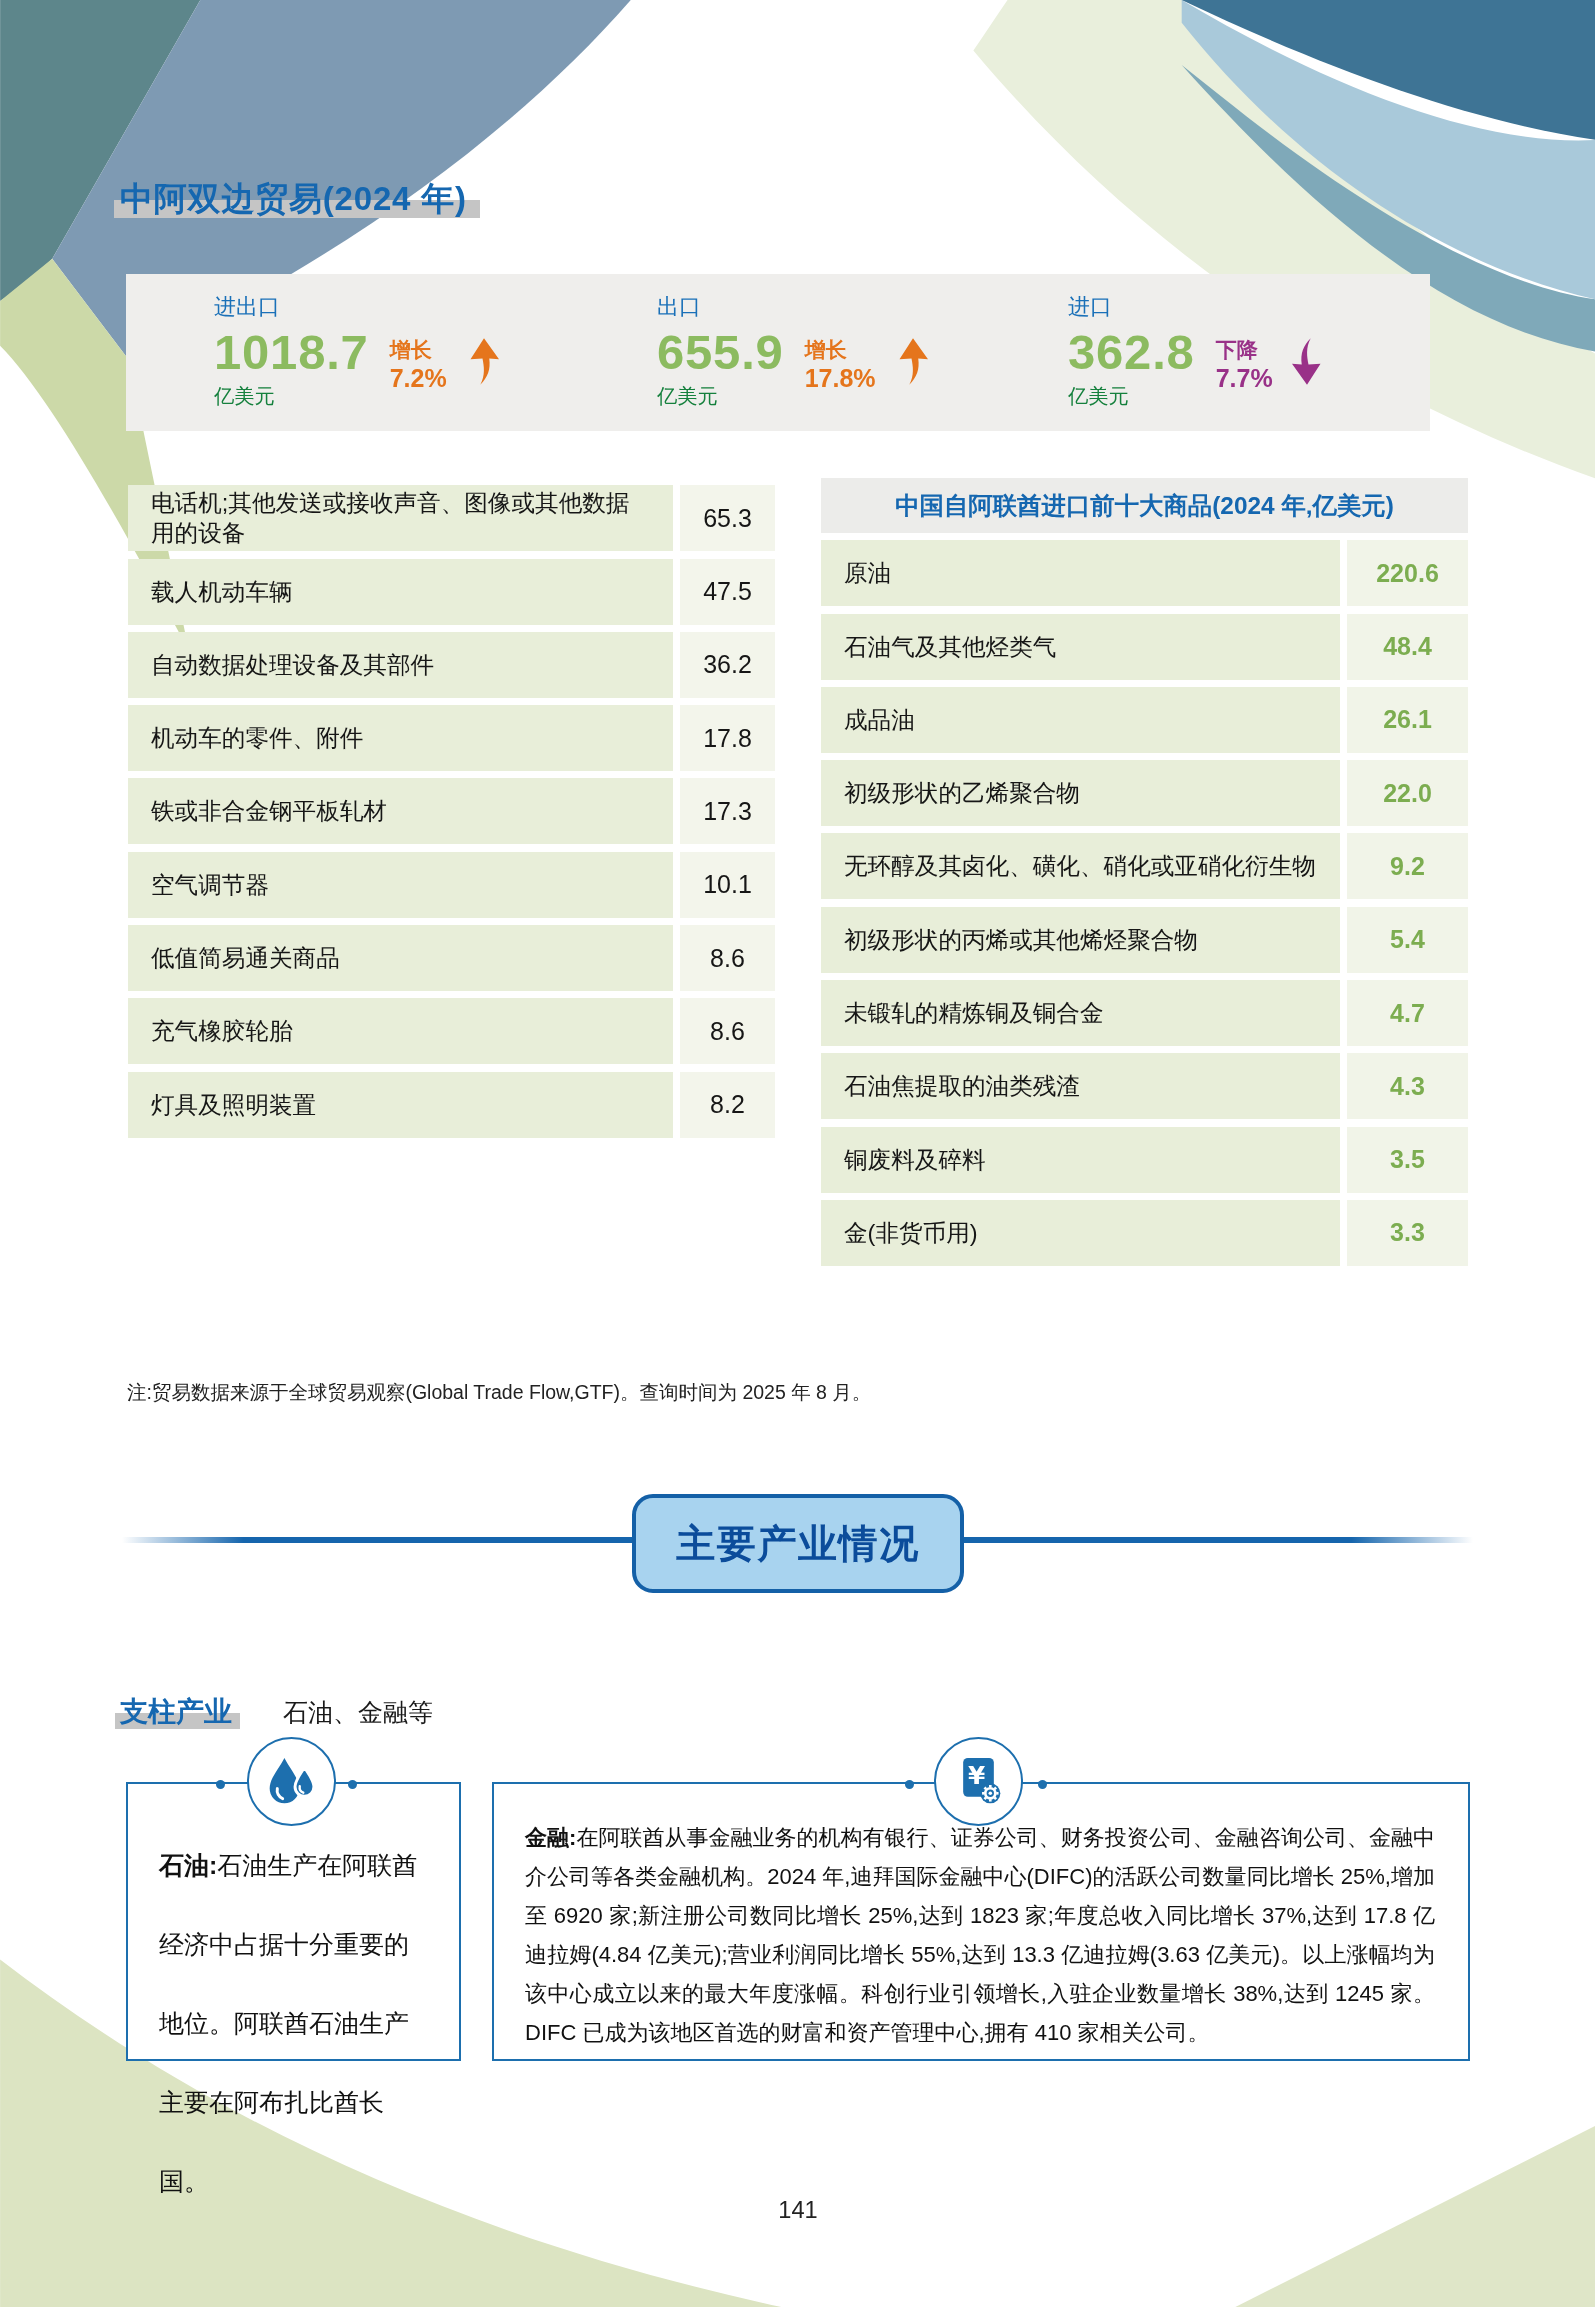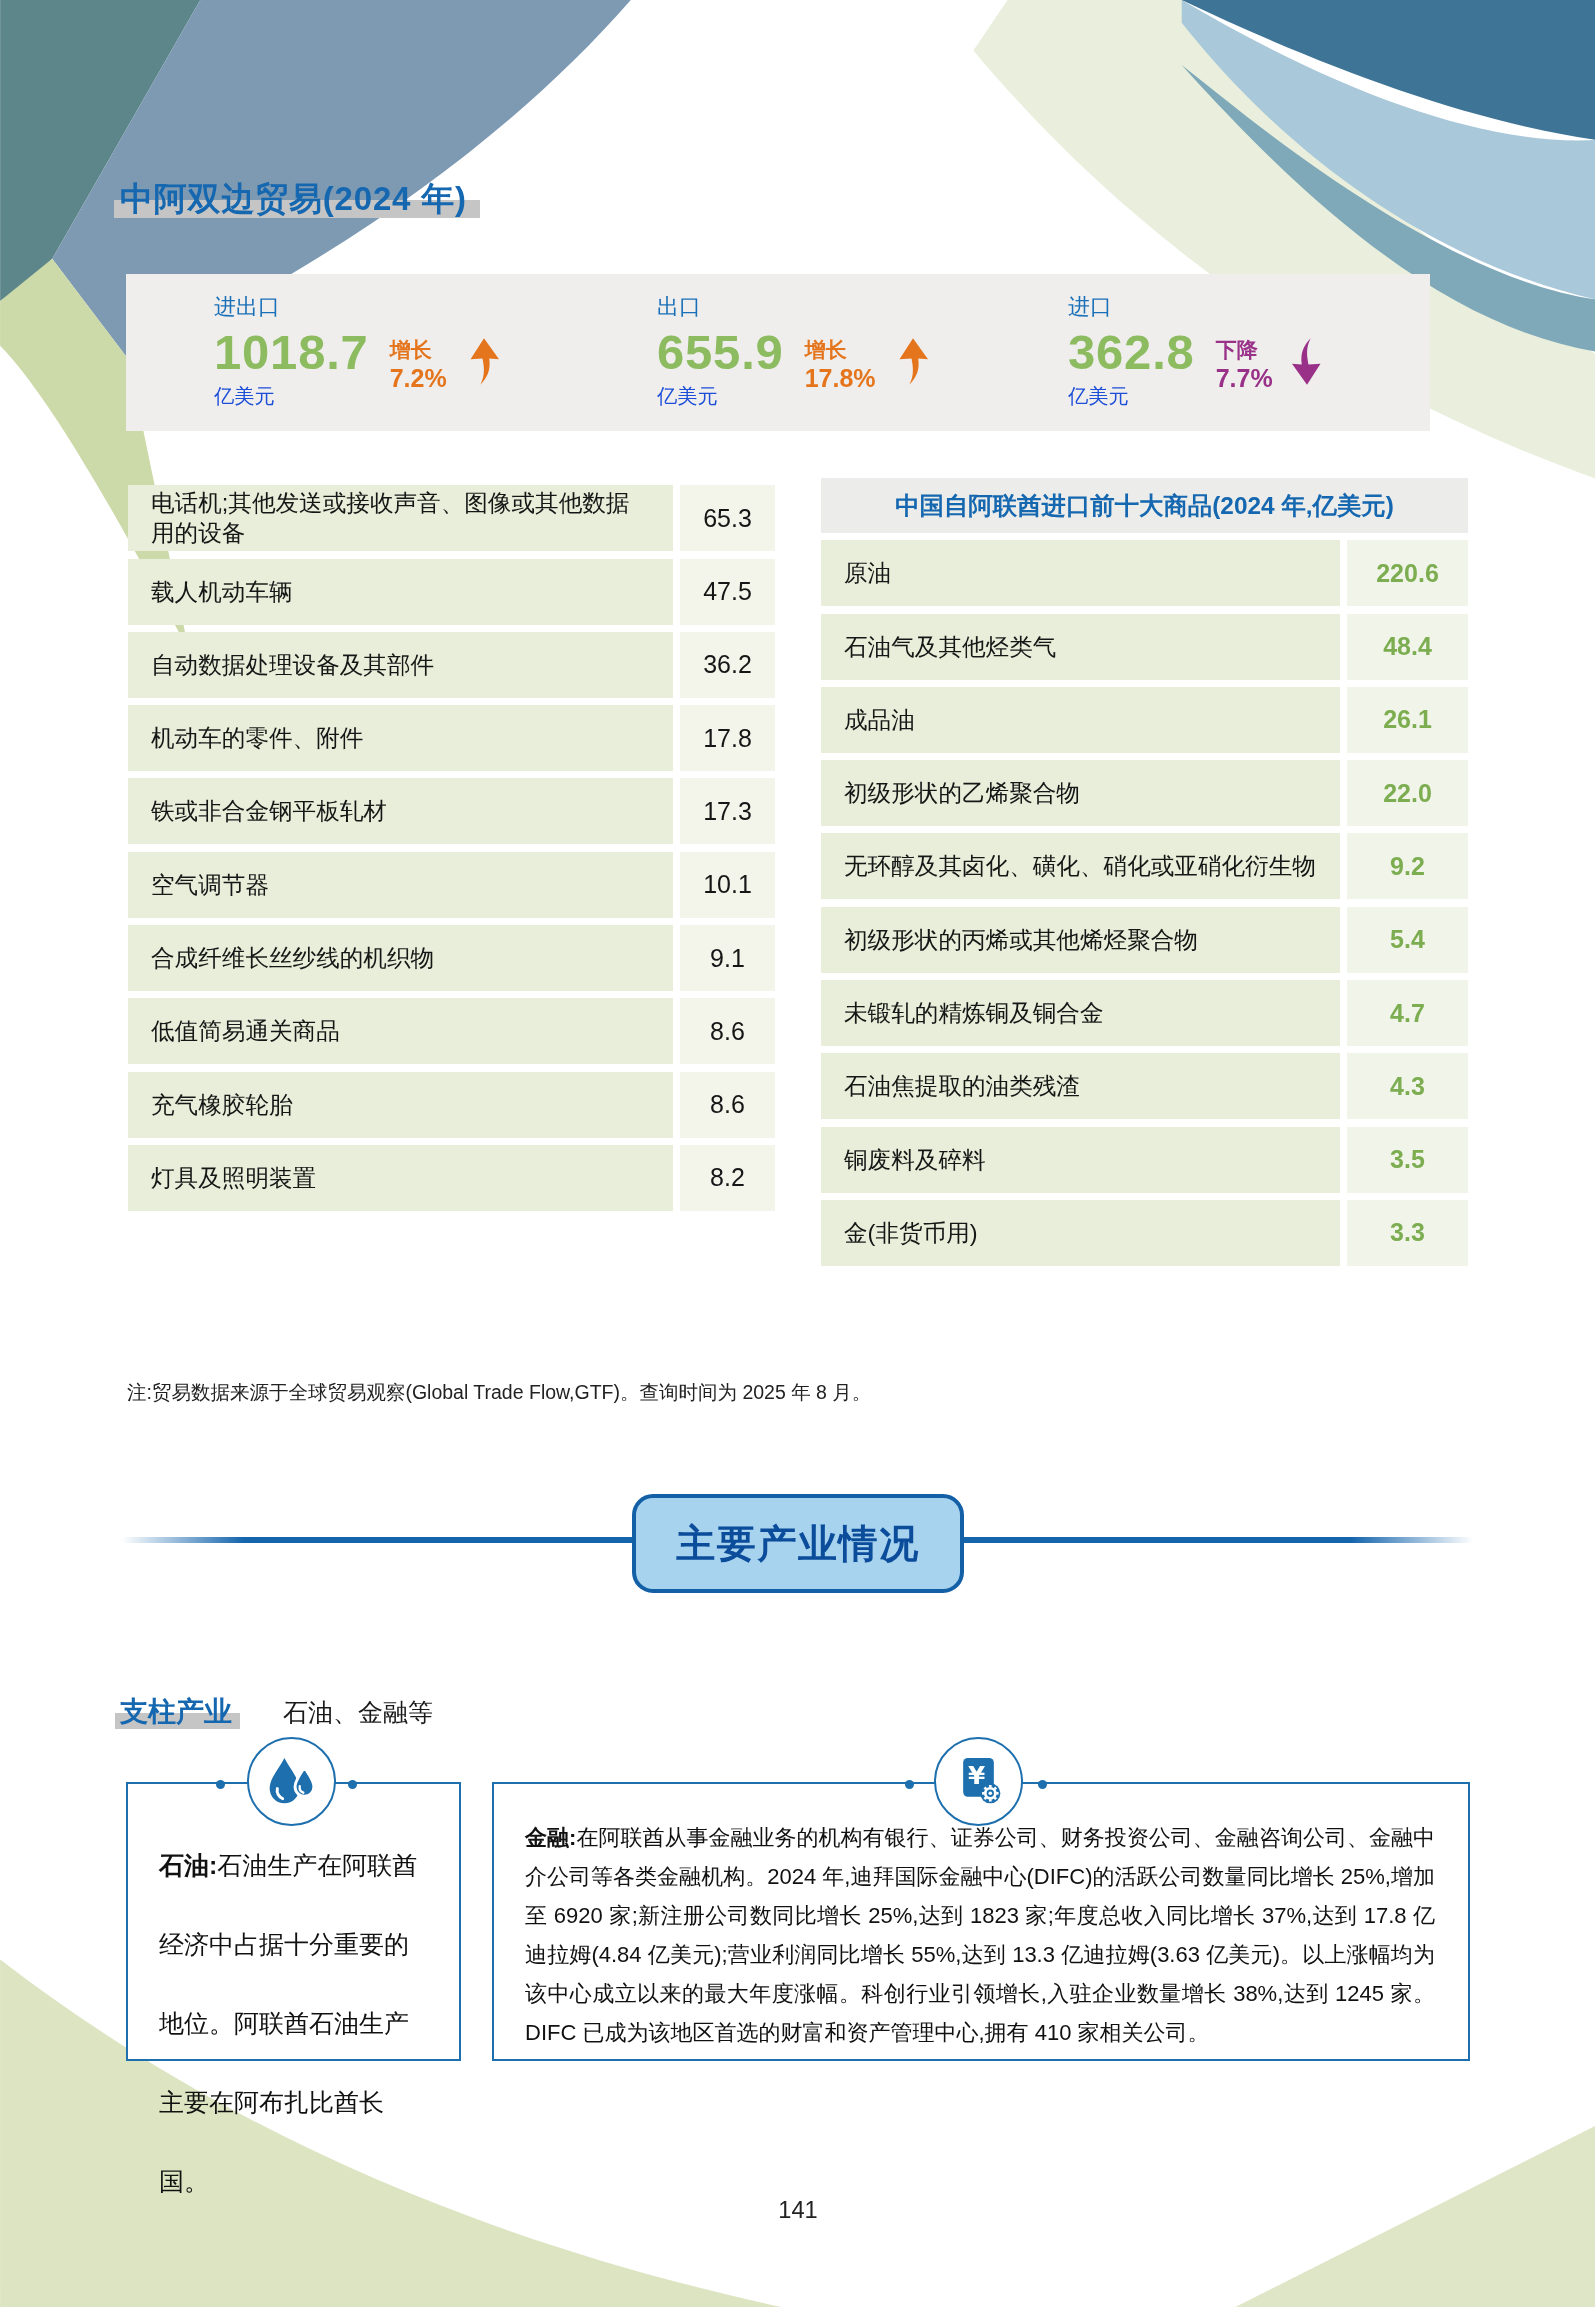--- a/index.html
+++ b/index.html
@@ -12,21 +12,21 @@
   .doc-title .hbar{position:absolute;left:-6.5px;right:-13px;top:23px;height:18px;background:#c5c5c5;z-index:0;}
   .doc-title .ttext{position:relative;z-index:1;letter-spacing:0.8px;}
 
   
   .stats{position:absolute;left:126px;top:274px;width:1304px;height:157px;background:#efeeec;z-index:1;}
   .stat{position:absolute;top:18px;}
   .stat-0{left:88px;} .stat-1{left:531px;} .stat-2{left:942px;}
   .slabel{font-size:22px;color:#1a70b8;margin-bottom:6.5px;}
   .srow{display:flex;align-items:flex-start;}
   .snum{font-size:49px;font-weight:bold;color:#8cbb60;line-height:0.95;letter-spacing:0.8px;}
-  .sunit{font-size:20.3px;color:#1d4ed8;margin-top:6.5px;}
+  .sunit{font-size:20.3px;color:#15803d;margin-top:6.5px;}
   .schange{margin-left:21px;margin-top:8.1px;font-weight:bold;line-height:1.25;}
   .clabel{font-size:21px;} .cval{font-size:25px;}
   .up .schange{color:#e5751c;} .down .schange{color:#993188;}
   .sarrow{margin-left:19.5px;margin-top:9.8px;}
   .up .sarrow svg{fill:#e5751c;} .down .sarrow svg{fill:#993188;}
 
   
   .ttable{position:absolute;top:478px;width:647px;z-index:1;}
   .ttable.export{left:128px;} .ttable.import{left:821px;}
   .thead{height:55px;background:#ececea;display:flex;align-items:center;justify-content:center;
@@ -172,24 +172,20 @@
         <div class="tname">机动车的零件、附件</div>
         <div class="tval">17.8</div>
       </div>
       <div class="trow">
         <div class="tname">铁或非合金钢平板轧材</div>
         <div class="tval">17.3</div>
       </div>
       <div class="trow">
         <div class="tname">空气调节器</div>
         <div class="tval">10.1</div>
-      </div>
-      <div class="trow">
-        <div class="tname">合成纤维长丝纱线的机织物</div>
-        <div class="tval">9.1</div>
       </div>
       <div class="trow">
         <div class="tname">低值简易通关商品</div>
         <div class="tval">8.6</div>
       </div>
       <div class="trow">
         <div class="tname">充气橡胶轮胎</div>
         <div class="tval">8.6</div>
       </div>
       <div class="trow">

